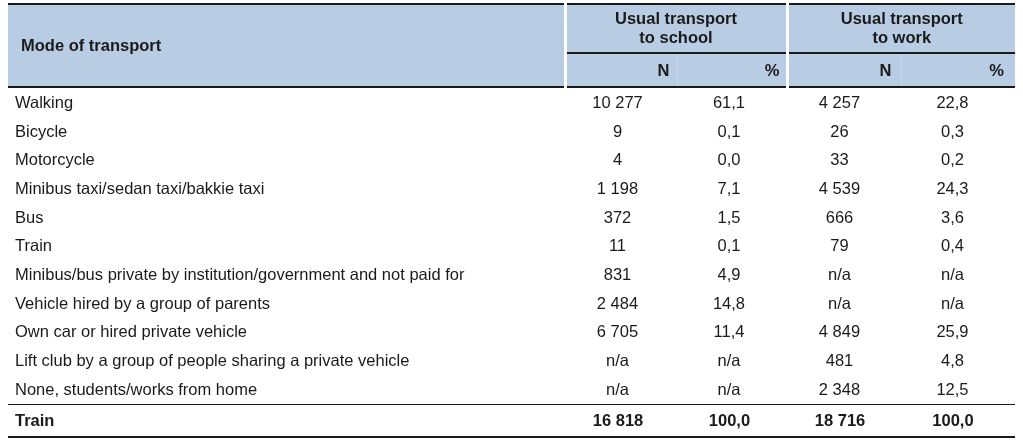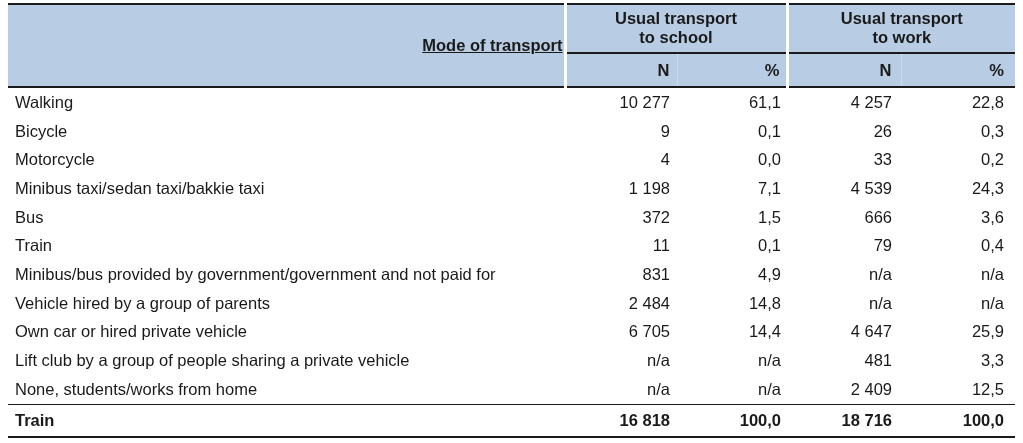--- a/index.html
+++ b/index.html
@@ -27,25 +27,24 @@
     font-size: 16.5px;
     border-top: 2.5px solid #1a1a1a;
   }
   
   thead th {
     background: #b8cce4;
     font-weight: bold;
     vertical-align: middle;
   }
   th.th-mode {
-    text-align: right;
-    padding-left: 3px;
+    text-align: left;
+    padding-left: 13px;
     border-right: 3px solid #ffffff;
     border-bottom: 2.5px solid #1a1a1a;
-    text-decoration: underline;
   }
   th.th-group {
     height: 42px;
     text-align: center;
     line-height: 19px;
     border-bottom: 2px solid #1a1a1a;
     padding: 2px 0 3px 0;
   }
   th.th-group.work {
     border-left: 3px solid #ffffff;
@@ -64,21 +63,21 @@
   tbody td {
     height: 28.7px;
     padding: 0;
     white-space: nowrap;
     vertical-align: middle;
   }
   td.mode {
     text-align: left;
     padding-left: 7px;
   }
-  td.num { text-align: right; }
+  td.num { text-align: center; }
   td.c1 { padding-right: 7px; }
   td.c2 { padding-right: 6px; }
   td.c3 { padding-right: 9px; }
   td.c4 { padding-right: 11px; }
   
   tfoot td {
     height: 29px;
     font-weight: bold;
     border-top: 1.5px solid #1a1a1a;
     border-bottom: 2.5px solid #1a1a1a;
@@ -154,52 +153,52 @@
           <td class="num c4">3,6</td>
         </tr>
         <tr>
           <td class="mode">Train</td>
           <td class="num c1">11</td>
           <td class="num c2">0,1</td>
           <td class="num c3">79</td>
           <td class="num c4">0,4</td>
         </tr>
         <tr>
-          <td class="mode">Minibus/bus provided by government/government and not paid for</td>
+          <td class="mode">Minibus/bus private by institution/government and not paid for</td>
           <td class="num c1">831</td>
           <td class="num c2">4,9</td>
           <td class="num c3">n/a</td>
           <td class="num c4">n/a</td>
         </tr>
         <tr>
           <td class="mode">Vehicle hired by a group of parents</td>
           <td class="num c1">2 484</td>
           <td class="num c2">14,8</td>
           <td class="num c3">n/a</td>
           <td class="num c4">n/a</td>
         </tr>
         <tr>
           <td class="mode">Own car or hired private vehicle</td>
           <td class="num c1">6 705</td>
-          <td class="num c2">14,4</td>
-          <td class="num c3">4 647</td>
+          <td class="num c2">11,4</td>
+          <td class="num c3">4 849</td>
           <td class="num c4">25,9</td>
         </tr>
         <tr>
           <td class="mode">Lift club by a group of people sharing a private vehicle</td>
           <td class="num c1">n/a</td>
           <td class="num c2">n/a</td>
           <td class="num c3">481</td>
-          <td class="num c4">3,3</td>
+          <td class="num c4">4,8</td>
         </tr>
         <tr>
           <td class="mode">None, students/works from home</td>
           <td class="num c1">n/a</td>
           <td class="num c2">n/a</td>
-          <td class="num c3">2 409</td>
+          <td class="num c3">2 348</td>
           <td class="num c4">12,5</td>
         </tr>
       </tbody>
     <tfoot>
       <tr>
         <td class="mode">Train</td>
         <td class="num c1">16 818</td>
         <td class="num c2">100,0</td>
         <td class="num c3">18 716</td>
         <td class="num c4">100,0</td>

